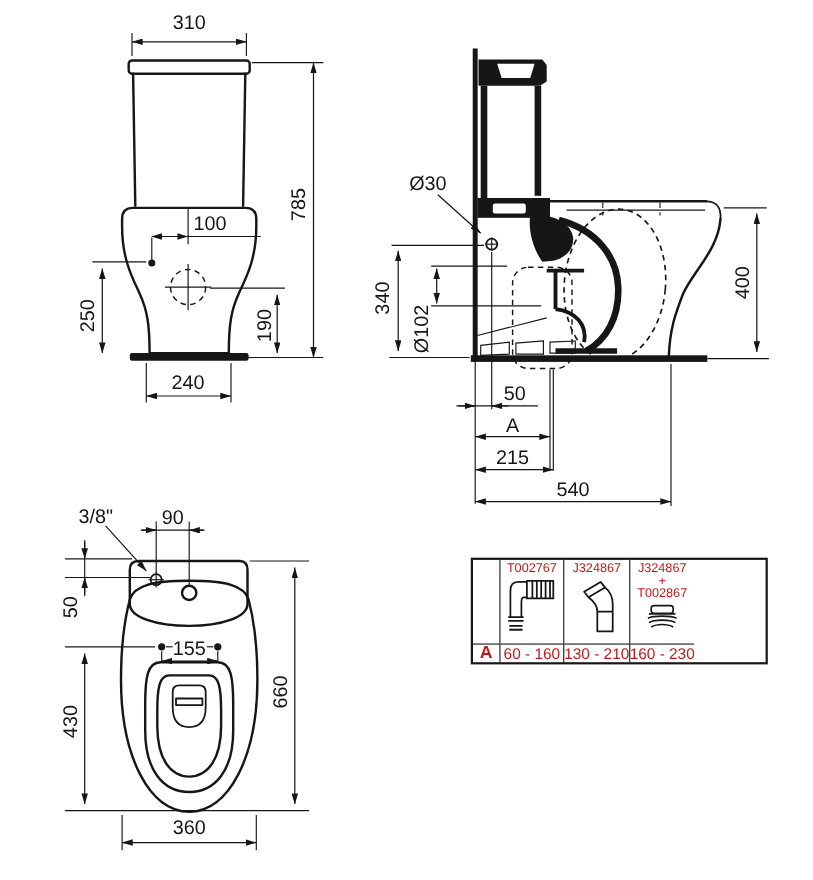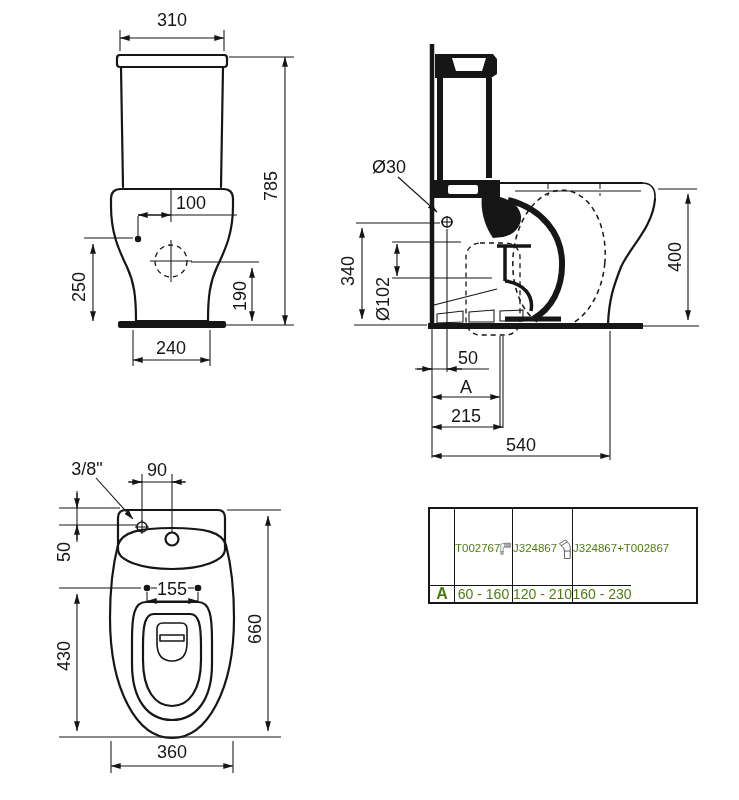--- a/index.html
+++ b/index.html
@@ -1,33 +1,33 @@
 <!DOCTYPE html>
 <html><head>
 <meta charset="utf-8">
 <style>
   html,body{margin:0;padding:0;background:#fff;}
   .stage{position:relative;width:739px;height:800px;background:#ffffff;overflow:hidden;
-         font-family:"Liberation Sans", sans-serif;color:#4d7c0f;}
+         font-family:"Liberation Sans", sans-serif;color:#b91c1c;}
   svg text{font-family:"Liberation Sans", sans-serif;font-size:18px;fill:#161616;}
   .o2{stroke:#161616;stroke-width:2.2;fill:none;stroke-linejoin:round;stroke-linecap:round;}
   .o16{stroke:#161616;stroke-width:1.6;fill:none;stroke-linejoin:round;}
   .xl{stroke:#161616;stroke-width:1.05;fill:none;}
   .dl{stroke:#161616;stroke-width:1.1;fill:none;marker-start:url(#arw);marker-end:url(#arw);}
   .dl1{stroke:#161616;stroke-width:1.1;fill:none;marker-end:url(#arw);}
   .dsh{stroke:#161616;fill:none;stroke-dasharray:5 4;}
   .blk{fill:#161616;stroke:none;}
   .wht{fill:#ffffff;stroke:none;}
   .tmid{text-anchor:middle;dominant-baseline:central;}
   
   .conn{position:absolute;left:428px;top:507px;width:270px;height:97px;box-sizing:border-box;
         border:2.5px solid #161616;display:flex;background:#fff;}
   .tcol{display:flex;flex-direction:column;box-sizing:border-box;flex:none;}
   .tcol + .tcol{border-left:1.5px solid #161616;}
-  .ttop{flex:1;display:flex;flex-direction:row;align-items:center;justify-content:flex-start;
+  .ttop{flex:1;display:flex;flex-direction:column;align-items:center;justify-content:flex-start;
         padding-top:3px;border-bottom:1.5px solid #161616;box-sizing:border-box;}
   .trow{height:16.5px;display:flex;align-items:center;justify-content:center;
         font-size:14px;white-space:nowrap;}
   .tcode{font-size:11.5px;line-height:11.5px;text-align:center;}
   .ta{font-size:16px;font-weight:bold;}
   .ticon{margin-top:2px;}
 </style>
 </head>
 <body>
 
@@ -238,21 +238,21 @@
     <div class="ttop">
       <div class="tcode">J324867</div>
       <svg class="ticon" width="36" height="50" viewBox="0 0 36 50">
         <g stroke="#161616" stroke-width="1.6" fill="none" stroke-linejoin="round">
           <path d="M6,12 L21,3 L25,8 L10,17 Z"></path>
           <path d="M25,8 C30,12 32,17 32,23 V48 H18 V30 C18,24 14,20 10,17"></path>
           <line x1="18" y1="30" x2="32" y2="30"></line>
         </g>
       </svg>
     </div>
-    <div class="trow">120 - 210</div>
+    <div class="trow">130 - 210</div>
   </div>
 
   <div class="tcol" style="width:59px">
     <div class="ttop">
       <div class="tcode">J324867</div>
       <div class="tcode">+</div>
       <div class="tcode">T002867</div>
       <svg class="ticon" width="30" height="23" viewBox="0 0 30 23">
         <g stroke="#161616" stroke-width="1.5" fill="none" stroke-linejoin="round">
           <rect x="5" y="1.5" width="20" height="7" rx="2.5"></rect>

